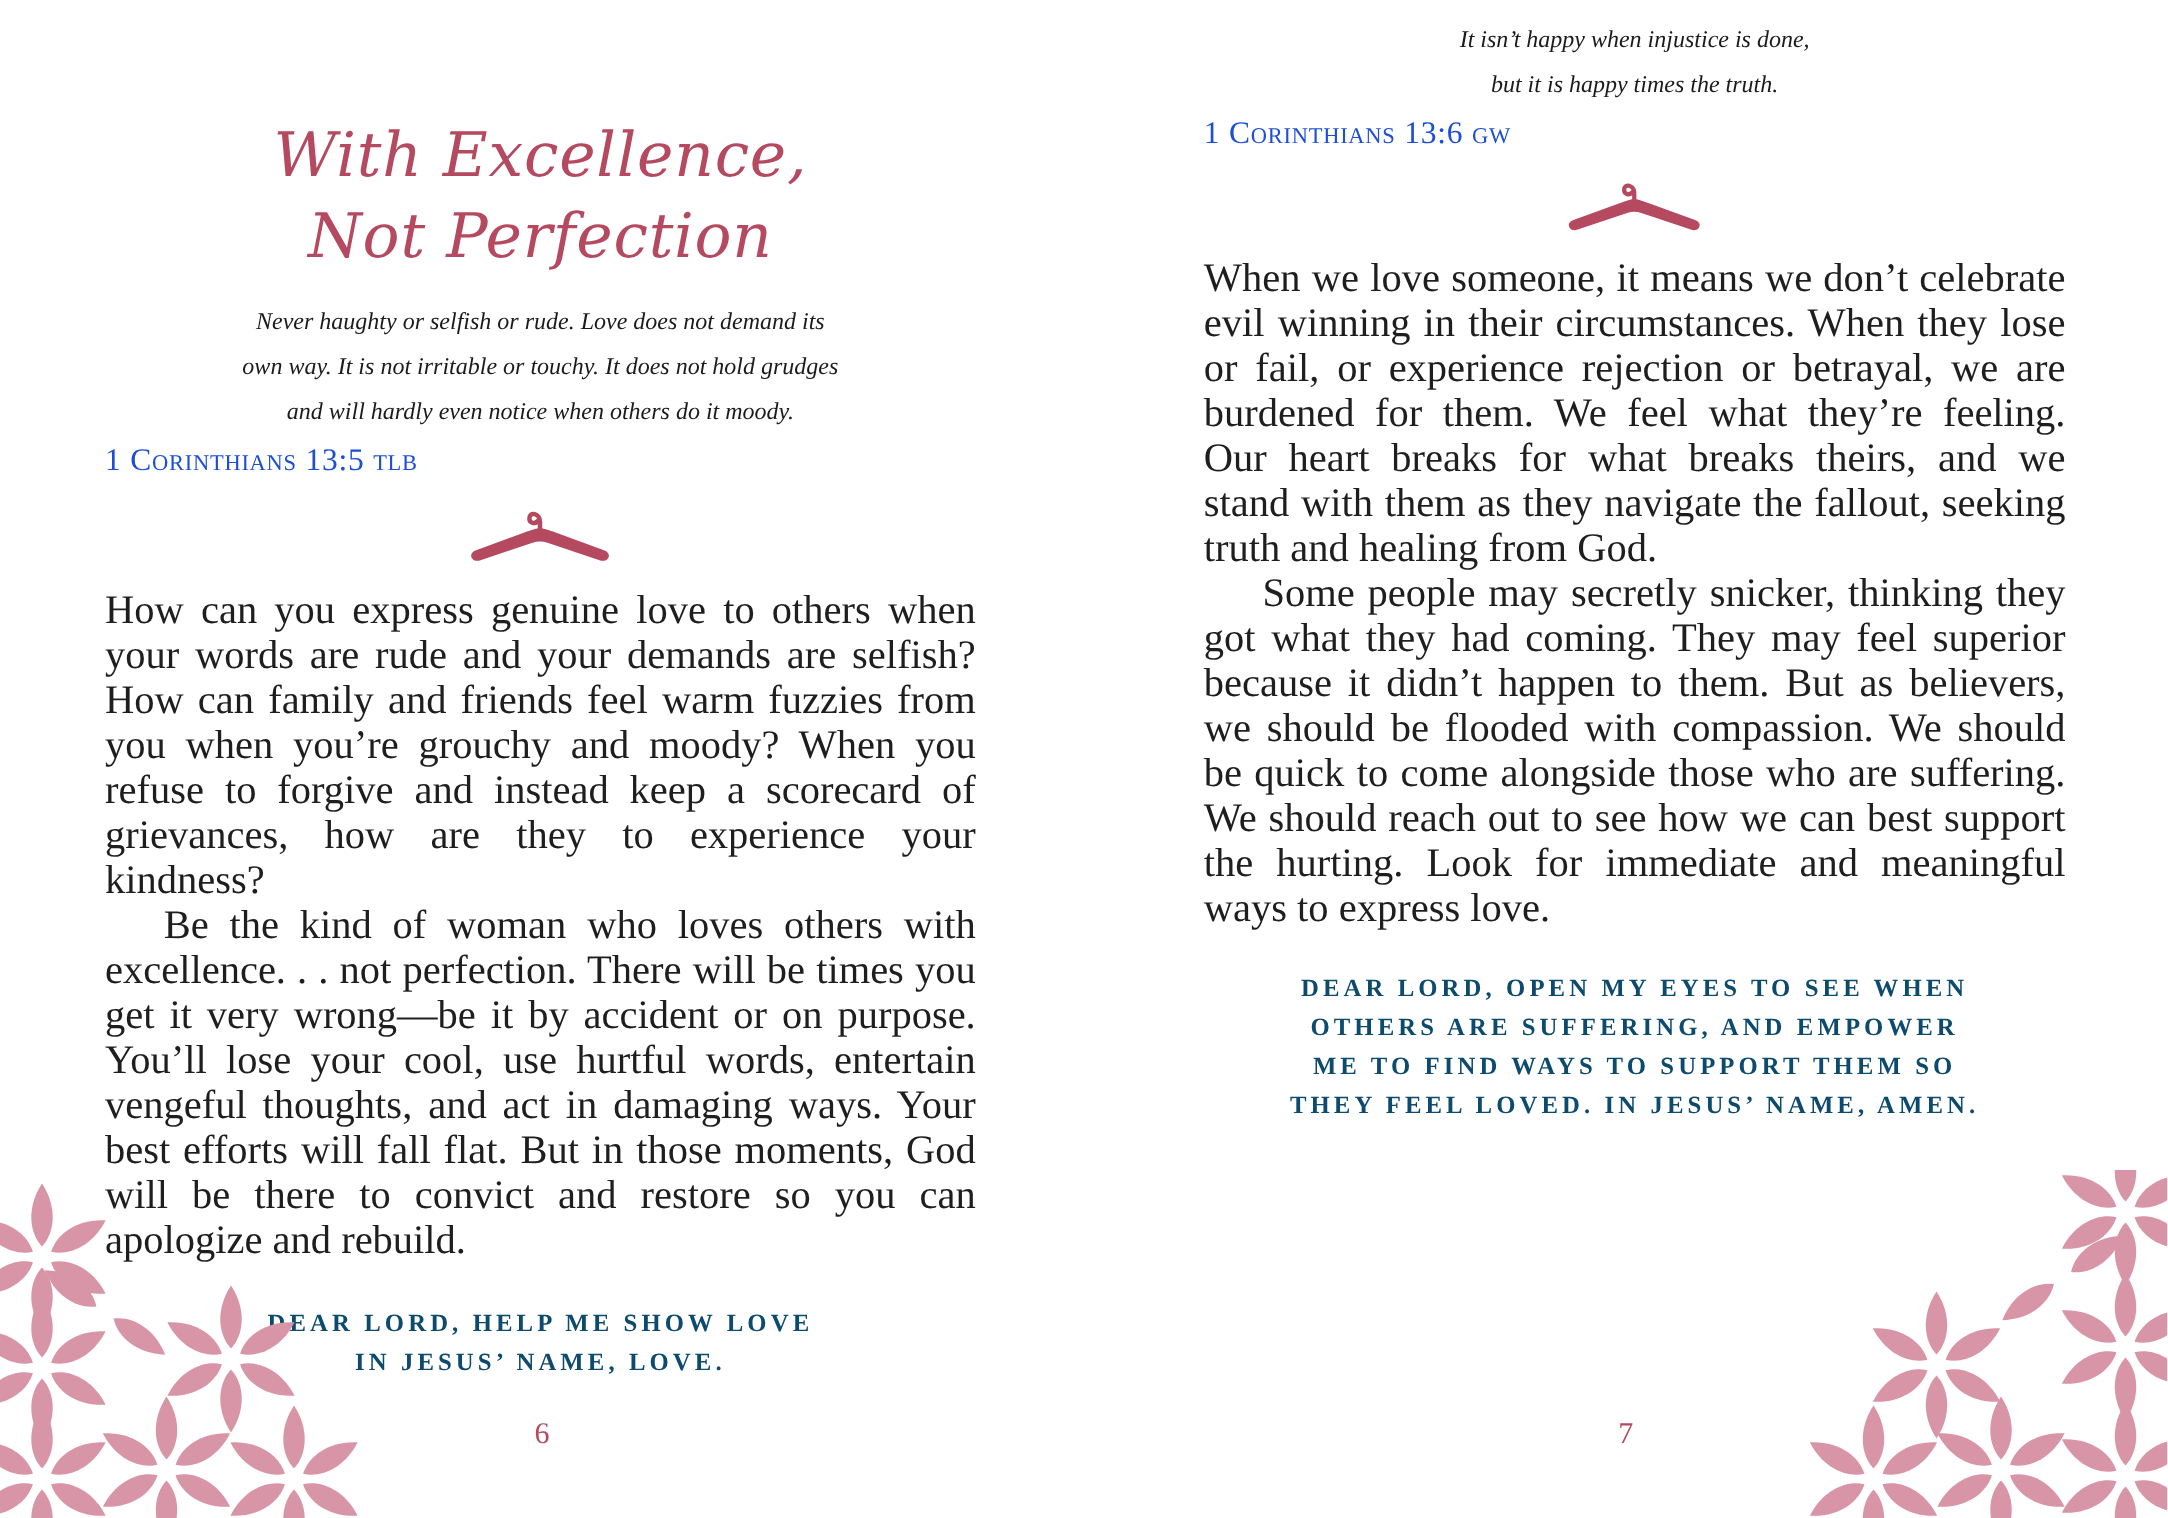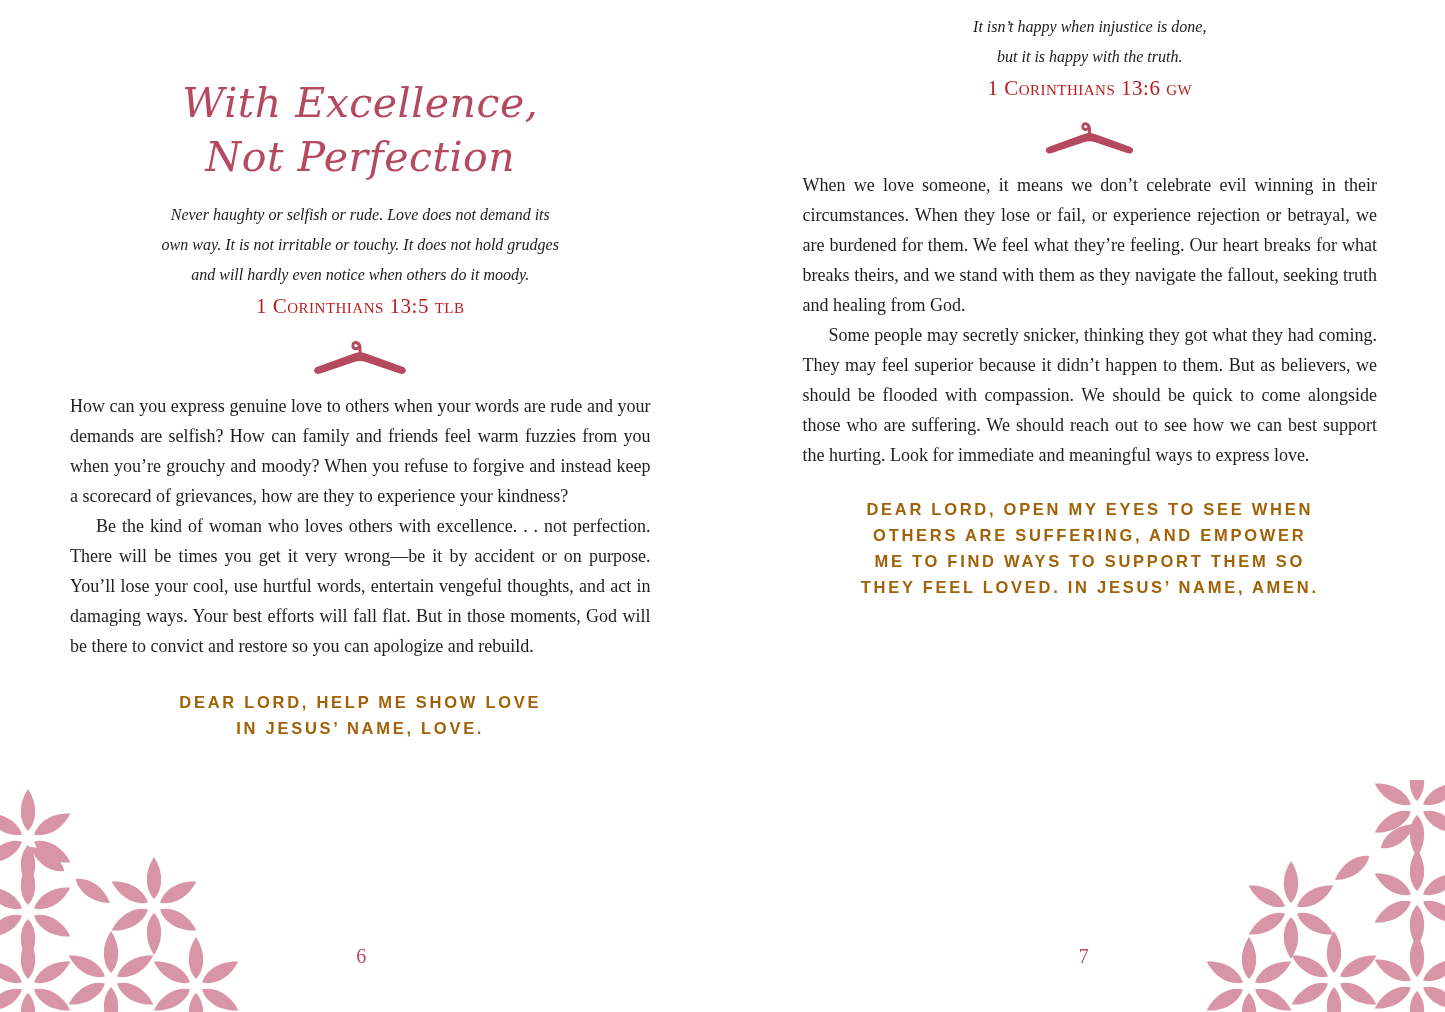--- a/index.html
+++ b/index.html
@@ -32,49 +32,48 @@
 
   .scripture {
     text-align:center;
     font-style:italic;
     font-size:16px;
     line-height:30px;
     margin-top:16px;
     color:#1b1b1b;
   }
   .reference {
-    text-align:center;
     font-style:normal;
     font-variant:small-caps;
     font-size:21px;
     letter-spacing:0.5px;
     margin-top:4px;
-    color:#b91c1c;
+    color:#1d4ed8;
   }
 
   .hanger { display:flex; justify-content:center; margin-top:12px; }
   .hanger svg { width:100px; height:48px; }
 
   .body-text {
     margin-top:12px;
-    font-size:18px;
+    font-size:27px;
     line-height:30px;
     text-align:justify;
   }
   .body-text p + p { text-indent:1.45em; }
 
   .prayer {
     margin-top:28px;
     text-align:center;
-    font-family:Liberation Sans, sans-serif;
+    font-family:Liberation Serif, serif;
     font-weight:700;
     font-size:16.5px;
     line-height:26px;
     letter-spacing:0.165em;
-    color:#a16207;
+    color:#0c4a6e;
   }
 
   .page-number {
     position:absolute;
     bottom:44px;
     left:0; right:0;
     text-align:center;
     font-size:20px;
     color:#b5495f;
   }
@@ -149,21 +148,21 @@
         <use href="#petal" transform="translate(70,95) rotate(125)"></use>
         <use href="#petal" transform="translate(70,95) rotate(305)"></use>
       </svg>
     </div>
   </div>
 
   <div class="page">
     <div class="page-inner right-inner">
       <div class="scripture" style="margin-top:12px">
         <div>It isn’t happy when injustice is done,</div>
-        <div>but it is happy with the truth.</div>
+        <div>but it is happy times the truth.</div>
       </div>
       <div class="reference">1 Corinthians 13:6 gw</div>
       <div class="hanger">
         <svg viewBox="0 0 120 56" fill="#b5495f" style="width:95px;height:45px">
             <use href="#hangerShape"></use>
           </svg>
       </div>
       <div class="body-text">
         <p>When we love someone, it means we don’t celebrate evil winning in their circumstances. When they lose or fail, or experience rejection or betrayal, we are burdened for them. We feel what they’re feeling. Our heart breaks for what breaks theirs, and we stand with them as they navigate the fallout, seeking truth and healing from God.</p>
         <p>Some people may secretly snicker, thinking they got what they had coming. They may feel superior because it didn’t happen to them. But as believers, we should be flooded with compassion. We should be quick to come alongside those who are suffering. We should reach out to see how we can best support the hurting. Look for immediate and meaningful ways to express love.</p>

